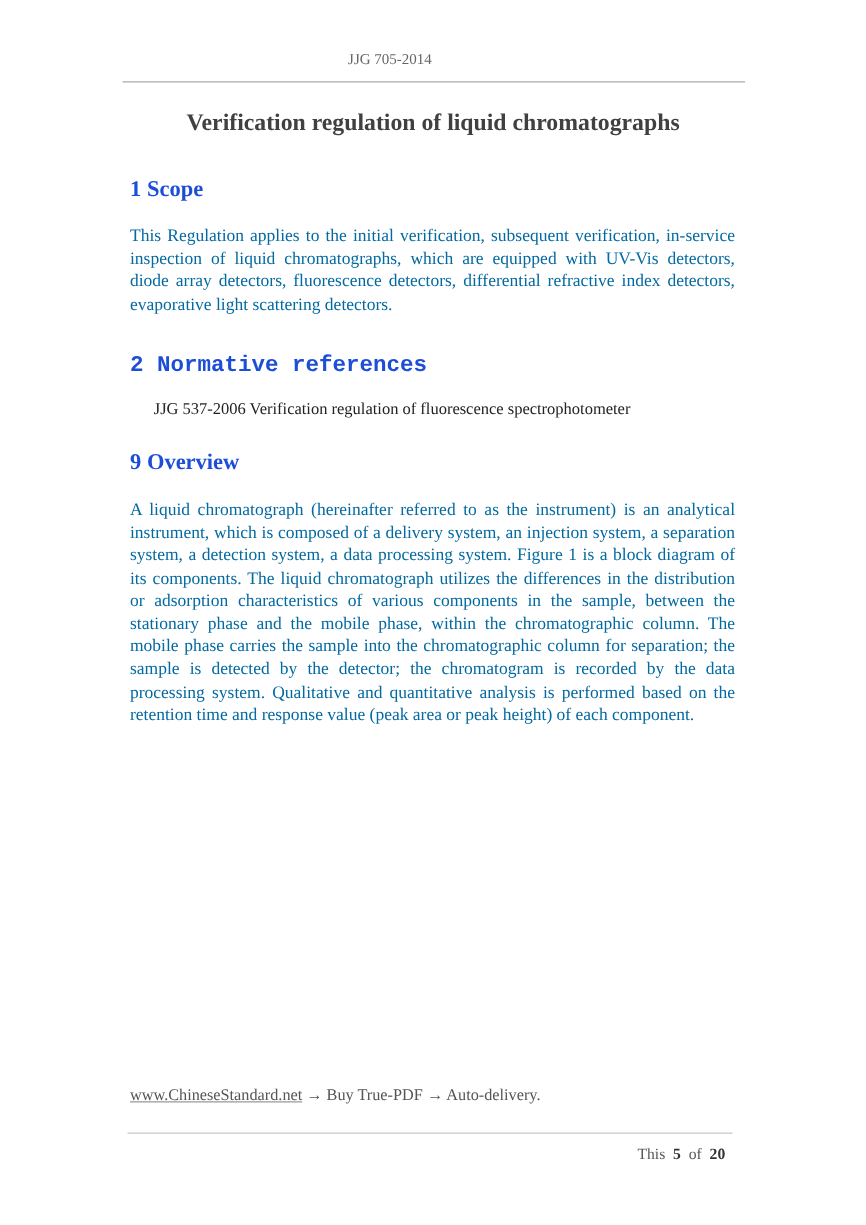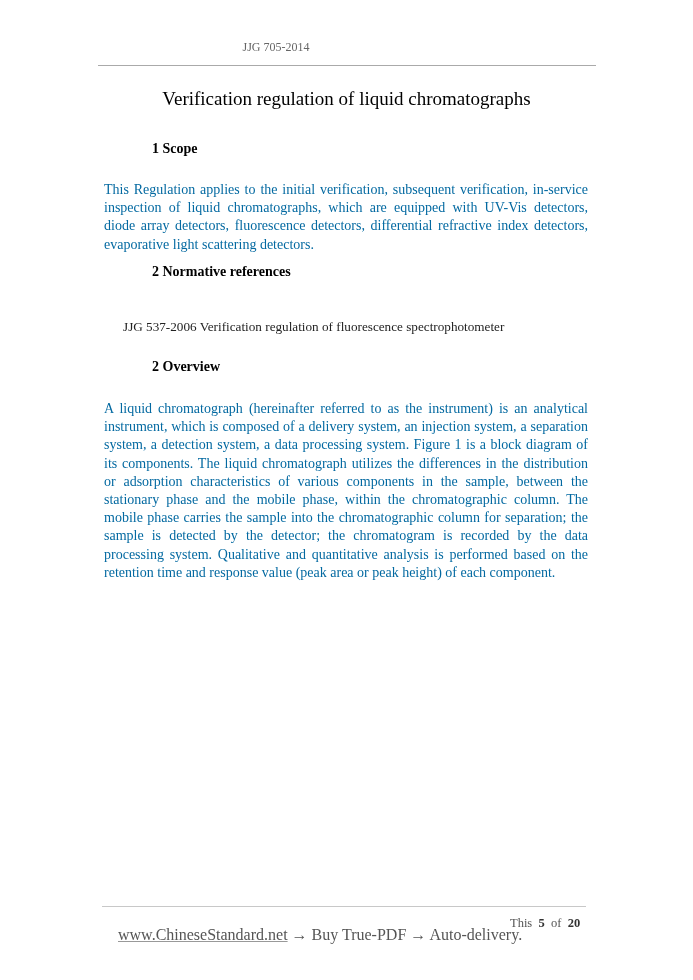--- a/index.html
+++ b/index.html
@@ -2,68 +2,68 @@
 <html><head>
 <meta charset="utf-8">
 <style>
   html, body { margin: 0; padding: 0; background: #ffffff; }
   body {
     width: 693px; height: 980px; position: relative; overflow: hidden;
     font-family: "Liberation Serif", "DejaVu Serif", serif; color: #111;
   }
   .header-text {
     position: absolute; top: 40px; left: 0; width: 552px; text-align: center;
-    font-size: 12px; color: #666;
+    font-size: 12px; color: #666; padding-left: 36px;
   }
   .header-rule {
     position: absolute; top: 65px; left: 98px; width: 498px; height: 0;
     border-top: 1px solid #aaa;
   }
   .title {
     position: absolute; top: 88px; left: 0; width: 693px; text-align: center;
-    font-size: 19px; font-weight: normal; color: #000000;
+    font-size: 19px; font-weight: bold; color: #404040;
   }
   .heading {
-    position: absolute; left: 104px; font-size: 14px; font-weight: bold; color: #000000; margin-left: 48px;
+    position: absolute; left: 104px; font-size: 18px; font-weight: bold; color: #1d4ed8;
   }
   .para {
     position: absolute; left: 104px; width: 484px; font-size: 14px; line-height: 18.2px;
     text-align: justify; color: #0369a1;
   }
   .ref {
     position: absolute; left: 123px; font-size: 13.2px; color: #222; white-space: nowrap; text-align: right;
   }
   .footer-rule {
     position: absolute; top: 906px; left: 102px; width: 484px; height: 0;
     border-top: 1px solid #c8c8c8;
   }
   .footer-left {
-    position: absolute; top: 926px; left: 104px; font-size: 16px; color: #555; white-space: nowrap; margin-left: 14px;
+    position: absolute; top: 868px; left: 104px; font-size: 13px; color: #555; white-space: nowrap;
   }
   .footer-left .link { color: #555; text-decoration: underline; text-decoration-color: #999; }
   .footer-right {
     position: absolute; top: 916px; left: 510px; font-size: 12.5px; color: #555; white-space: nowrap;
   }
   .footer-right b { color: #333; }
 </style>
 </head>
 <body>
 
 <div class="header-text">JJG 705-2014</div>
 <div class="header-rule"></div>
 
 <div class="title">Verification regulation of liquid chromatographs</div>
 
 <div class="heading" style="top:141px;">1 Scope</div>
 <div class="para" style="top:181px;">This Regulation applies to the initial verification, subsequent verification, in-service inspection of liquid chromatographs, which are equipped with UV-Vis detectors, diode array detectors, fluorescence detectors, differential refractive index detectors, evaporative light scattering detectors.</div>
 
-<div class="heading" style="top:264px;">2 Normative references</div>
+<div class="heading" style="top:283px;font-family:Liberation Mono, monospace;">2 Normative references</div>
 <div class="ref" style="top:319px;">JJG 537-2006 Verification regulation of fluorescence spectrophotometer</div>
 
-<div class="heading" style="top:359px;">2 Overview</div>
+<div class="heading" style="top:359px;">9 Overview</div>
 <div class="para" style="top:400px;">A liquid chromatograph (hereinafter referred to as the instrument) is an analytical instrument, which is composed of a delivery system, an injection system, a separation system, a detection system, a data processing system. Figure 1 is a block diagram of its components. The liquid chromatograph utilizes the differences in the distribution or adsorption characteristics of various components in the sample, between the stationary phase and the mobile phase, within the chromatographic column. The mobile phase carries the sample into the chromatographic column for separation; the sample is detected by the detector; the chromatogram is recorded by the data processing system. Qualitative and quantitative analysis is performed based on the retention time and response value (peak area or peak height) of each component.</div>
 
 <div class="footer-rule"></div>
 <div class="footer-left">
   <span class="link">www.ChineseStandard.net</span>
   <span>→</span>
   <span>Buy True-PDF</span>
   <span>→</span>
   <span>Auto-delivery.</span>
 </div>

